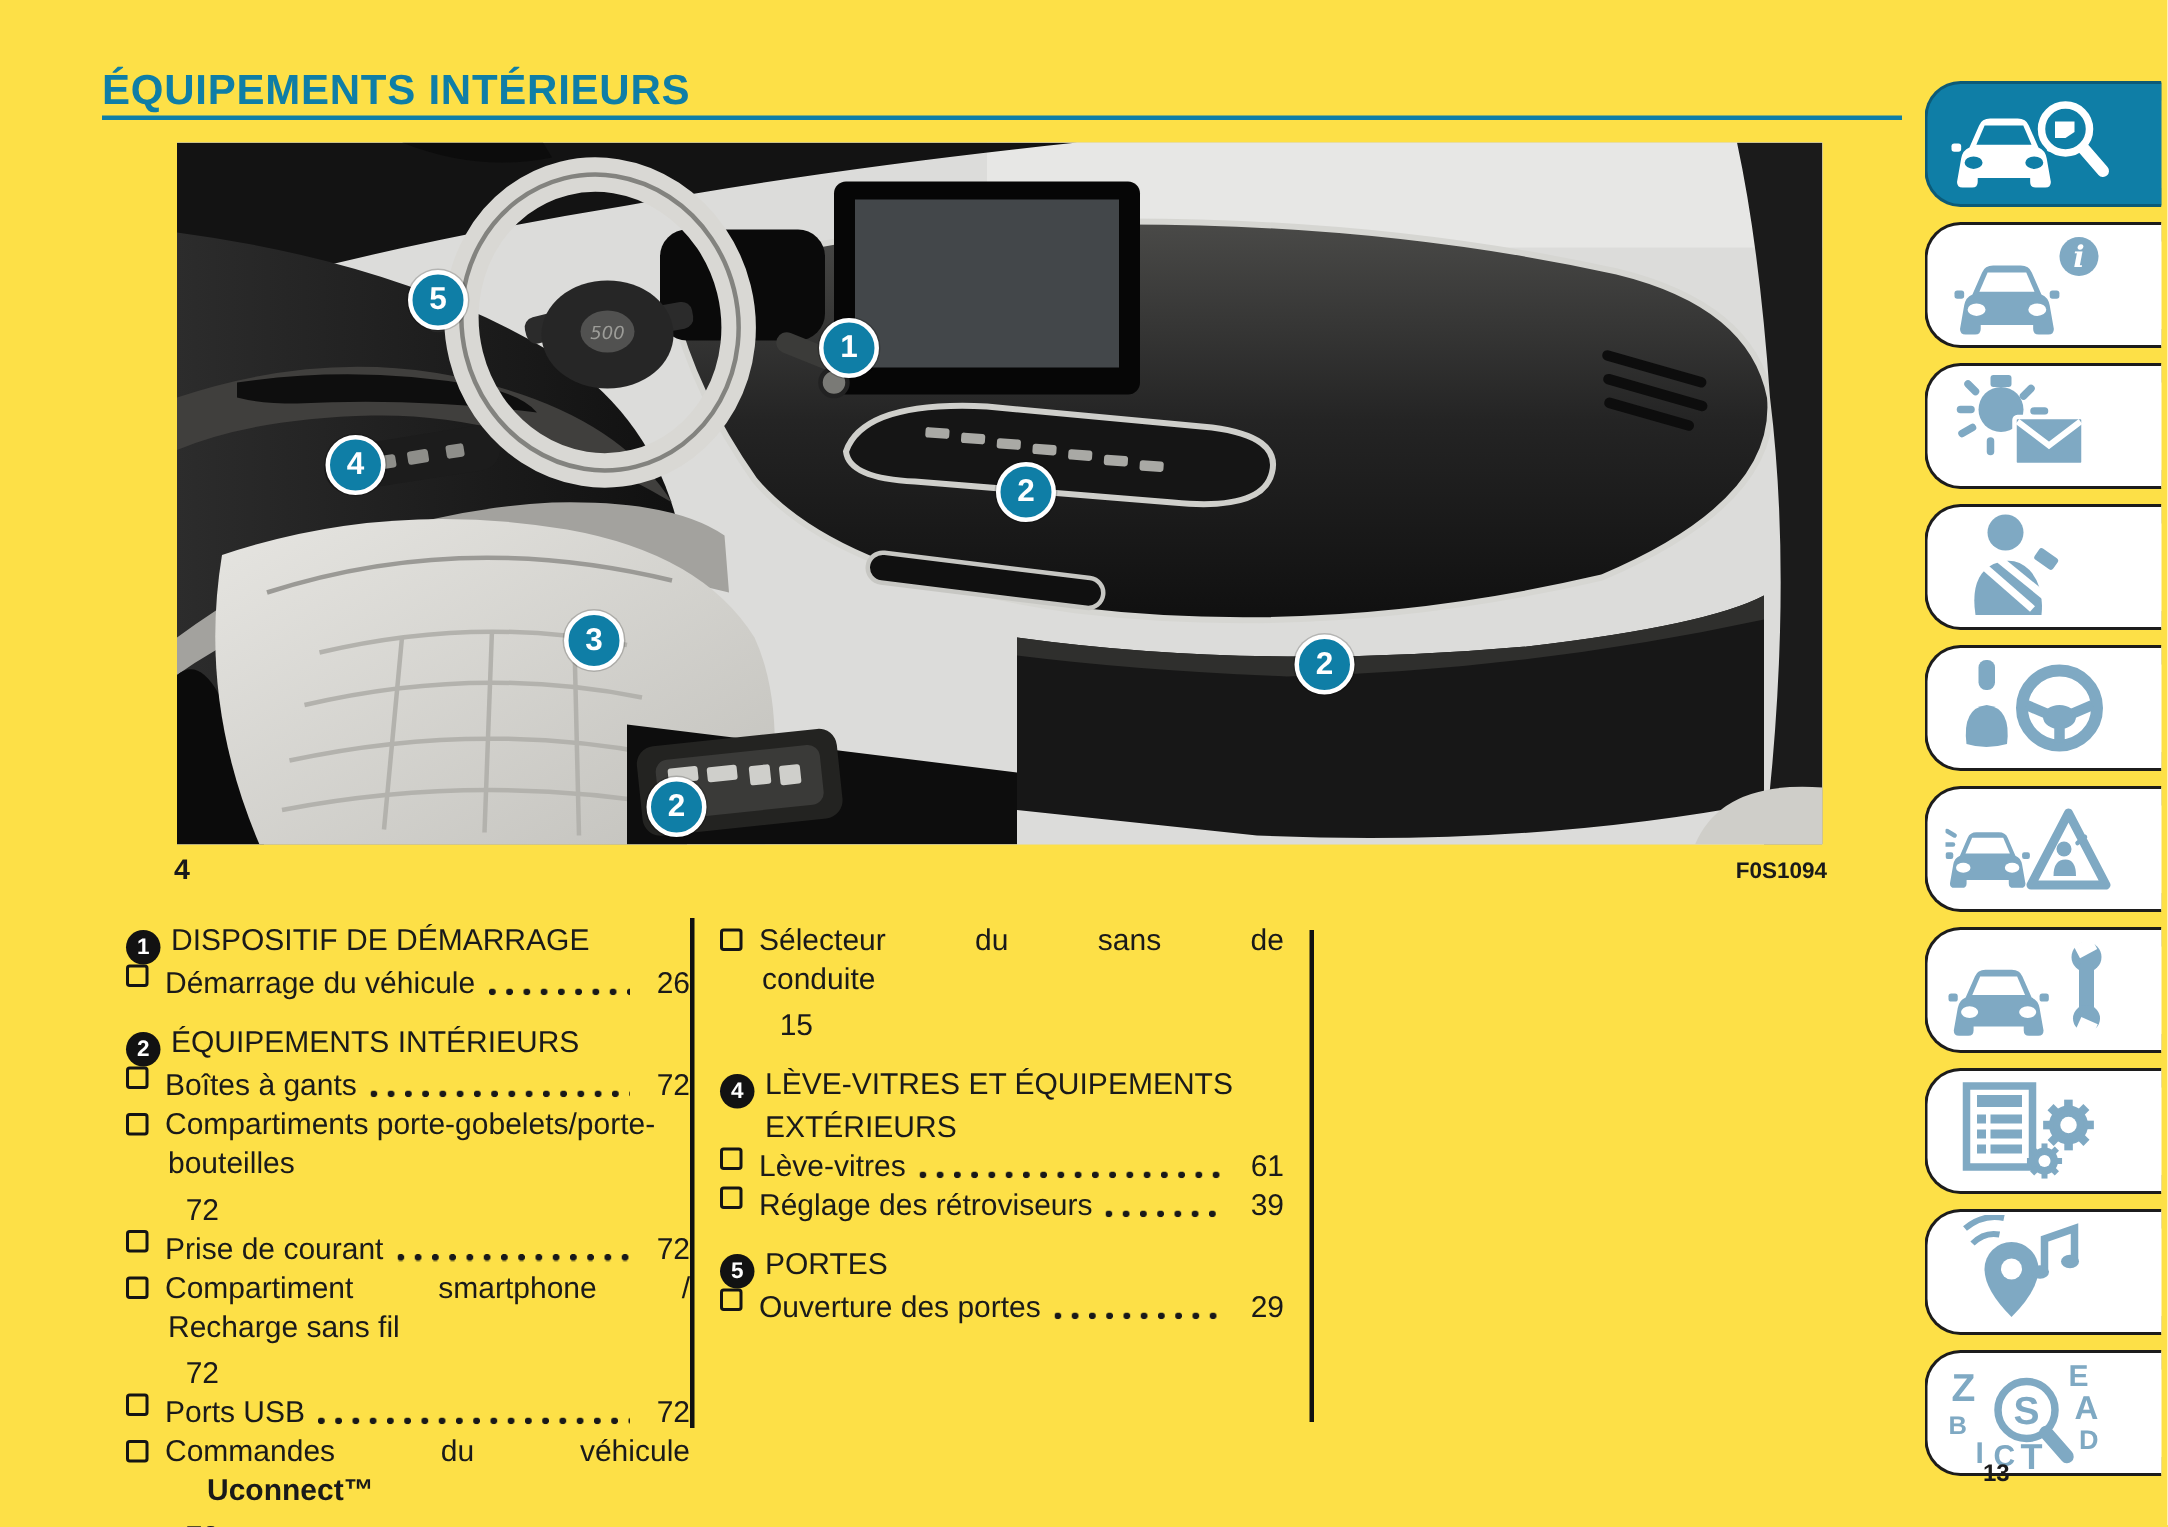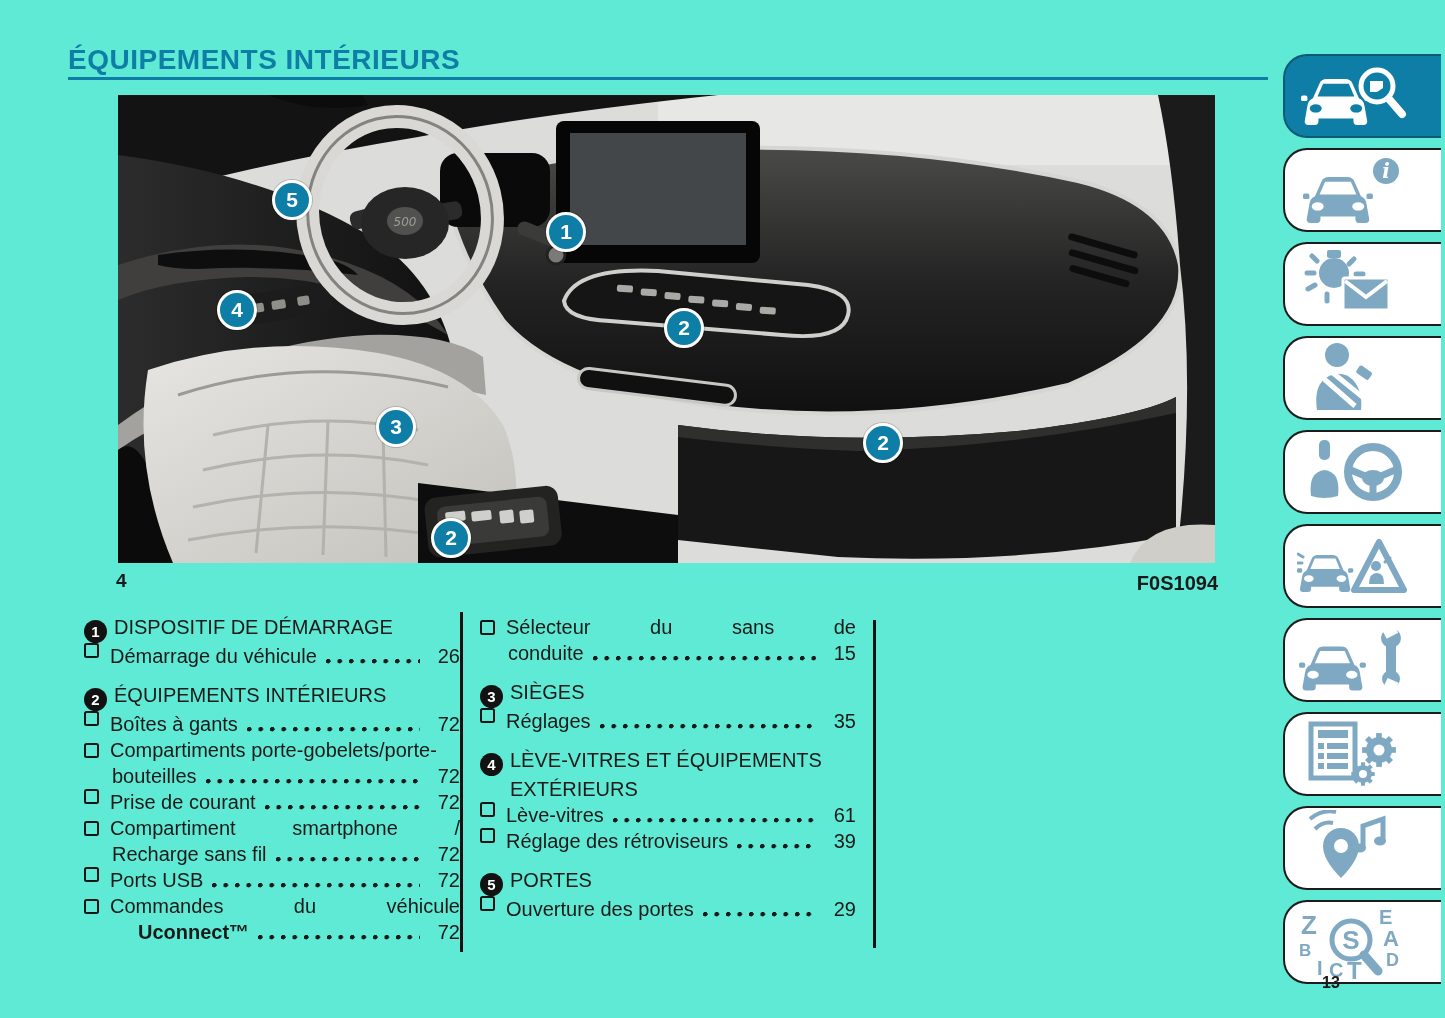--- a/index.html
+++ b/index.html
@@ -1,48 +1,48 @@
 <!DOCTYPE html>
 <html style="--accent: #0F7EA6; --icon-inactive: #7FA9C3;"><head>
 <meta charset="utf-8">
 <style>
   html,body{margin:0;padding:0;background:#ffffff;}
   body{font-family:"Liberation Sans",sans-serif;color:#1a1a1a;}
-  .page{position:relative;width:1445px;height:1018px;background:#5eead4;overflow:hidden;}
+  .page{position:relative;width:1445px;height:1018px;background:#fde047;overflow:hidden;}
 
   
   .title{position:absolute;left:68px;top:44px;font-size:28px;font-weight:800;letter-spacing:.5px;color:var(--accent);margin:0;}
   .title-rule{position:absolute;left:68px;top:77px;width:1200px;height:3px;background:var(--accent);}
 
   
   .photo{position:absolute;left:118px;top:95px;width:1097px;height:468px;background:#d8d8d6;overflow:hidden;}
   .photo svg{display:block;}
   .callout{position:absolute;width:34px;height:34px;border:3px solid #fff;border-radius:50%;
     background:var(--accent);color:#fff;font-size:21px;font-weight:bold;line-height:34px;text-align:center;
     box-shadow:0 0 0 1px rgba(0,0,0,.18);}
   .fig-num{position:absolute;left:116px;top:570px;font-size:19px;font-weight:bold;}
-  .fig-code{position:absolute;left:1058px;top:572px;width:160px;text-align:right;font-size:20px;font-weight:bold;}
+  .fig-code{position:absolute;left:1058px;top:572px;width:160px;text-align:right;font-size:15px;font-weight:bold;}
 
   
   .col{position:absolute;top:614px;width:376px;}
   .col-left{left:84px;}
   .col-right{left:480px;}
   .divider{position:absolute;width:2.5px;background:#111;}
   .divider-1{left:460px;top:612px;height:340px;}
   .divider-2{left:873px;top:620px;height:328px;}
   .sec{margin-bottom:13px;font-size:20px;line-height:26px;}
   .sec-head{padding-left:30px;text-indent:-30px;margin-bottom:0px;}
   .num{display:inline-block;width:23px;height:23px;border-radius:50%;background:#121212;color:#fff;
     font-size:15px;font-weight:bold;line-height:23px;text-align:center;text-indent:0;margin-right:7px;vertical-align:-3px;}
   .sq{display:inline-block;width:11px;height:11px;border:2.5px solid #141414;border-radius:2.5px;
     margin-right:11px;vertical-align:-1px;flex:none;}
   .l1{display:block;}
   .l1.just{text-align:justify;text-align-last:justify;}
   .l2{display:flex;align-items:flex-start;}
-  .l2.cont{padding-left:28px;}
+  .l2.cont{padding-left:28px;flex-direction:column;}
   .lbl.bold{font-weight:bold;margin-left:26px;}
   .leader{flex:1;height:13px;align-self:flex-end;margin:0 6px 5px 9px;
     background-image:radial-gradient(circle at 2.2px 2.2px,#191919 2.1px,rgba(0,0,0,0) 2.5px);
     background-size:11.5px 5px;background-repeat:repeat-x;background-position:left bottom;}
   .pg{width:34px;text-align:right;flex:none;}
 
   
   .sidebar{position:absolute;right:0;top:54px;width:162px;}
   .side-box{position:relative;width:156px;height:80px;margin-bottom:10px;background:#fff;
     border:2px solid #1c1c1c;border-right:none;border-radius:24px 0 0 24px;
@@ -240,31 +240,20 @@
         <div class="entry">
           <div class="l1 just"><span class="sq"></span><span class="pre">Sélecteur du sans de</span></div>
           <div class="l2 cont">
             <span class="lbl">conduite</span>
             <span class="leader"></span>
             <span class="pg">15</span>
           </div>
         </div>
       </div>
       <div class="sec">
-        <div class="sec-head"><span class="num">3</span><span class="sec-title">SIÈGES</span></div>
-        <div class="entry">
-          <div class="l2">
-            <span class="sq"></span>
-            <span class="lbl">Réglages</span>
-            <span class="leader"></span>
-            <span class="pg">35</span>
-          </div>
-        </div>
-      </div>
-      <div class="sec">
         <div class="sec-head"><span class="num">4</span><span class="sec-title">LÈVE-VITRES ET ÉQUIPEMENTS EXTÉRIEURS</span></div>
         <div class="entry">
           <div class="l2">
             <span class="sq"></span>
             <span class="lbl">Lève-vitres</span>
             <span class="leader"></span>
             <span class="pg">61</span>
           </div>
         </div>
         <div class="entry">

